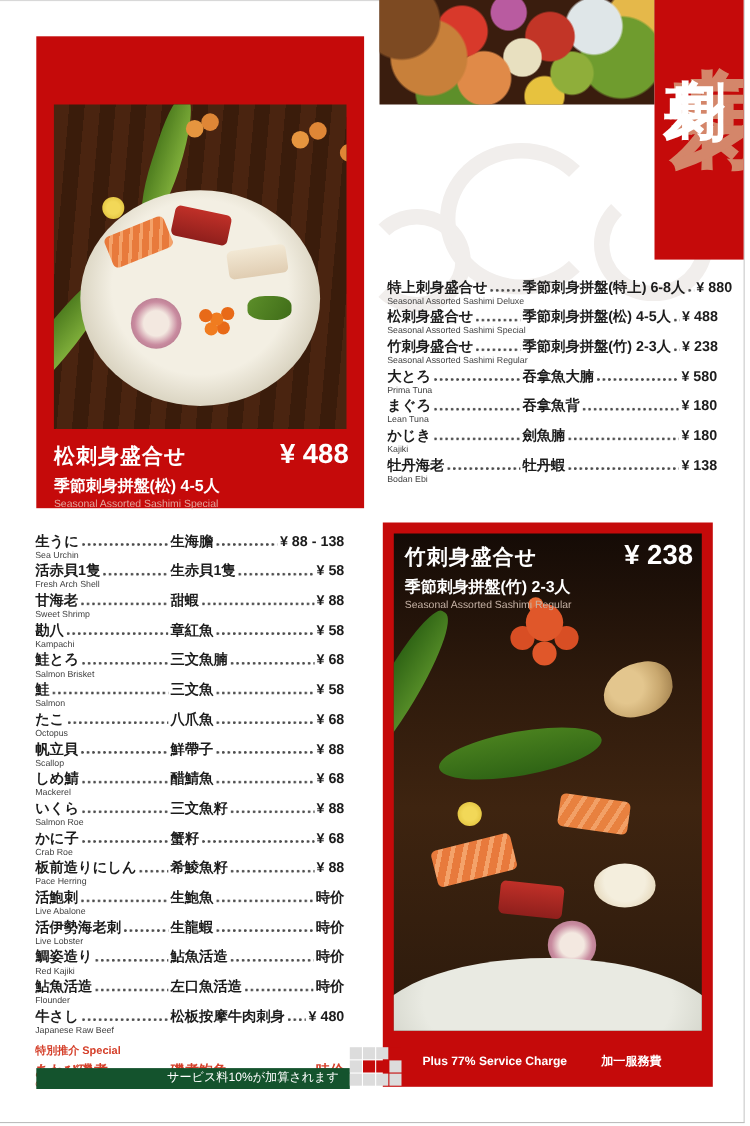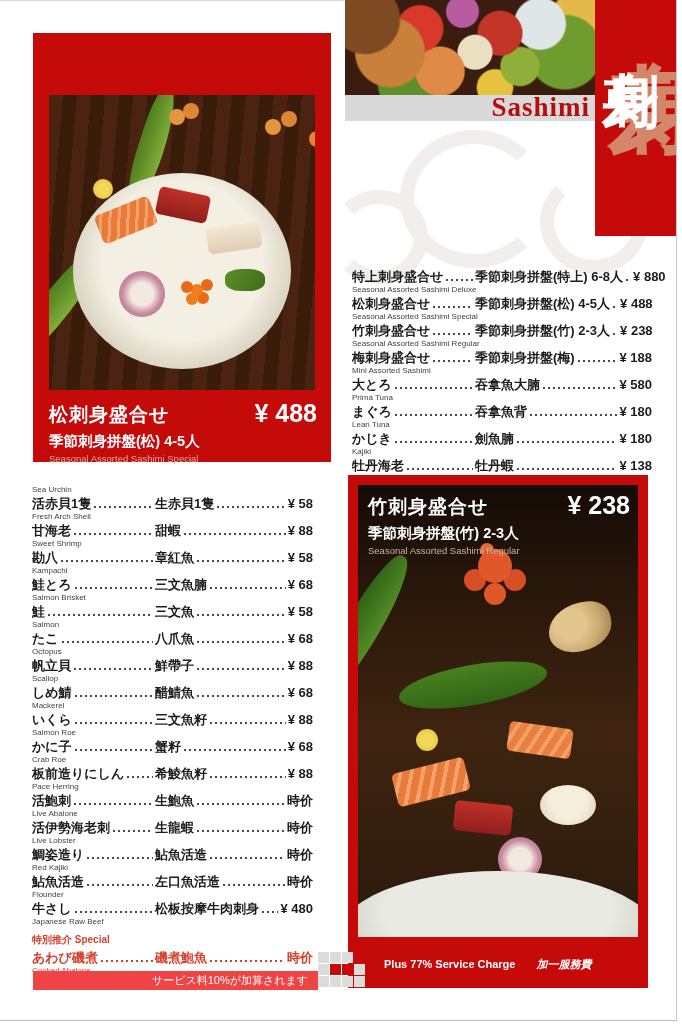--- a/index.html
+++ b/index.html
@@ -137,66 +137,63 @@
     background:radial-gradient(circle,#f2d858 40%,#d9b832 100%);}
   .plate2{
     position:absolute;left:-20px;bottom:-64px;width:320px;height:130px;border-radius:50%;
     background:radial-gradient(ellipse at 50% 30%, #e9eae2 50%, #c6c8bc 80%, #a9aba0 100%);
   }
   .panel2-caption{position:absolute;left:20px;top:16px;right:18px;color:#fff;z-index:2;}
   .panel2-caption .cap-line3{color:#c7b3a6;}
 
   
   .menu{position:absolute;z-index:1;}
-  .right-menu{left:352px;top:269px;width:300px;}
+  .right-menu{left:352px;top:253px;width:300px;}
   .left-menu{left:32px;top:484px;width:281px;}
   .m-row{margin-bottom:2px;}
   .m-line{display:flex;align-items:flex-end;font-size:13px;line-height:15px;font-weight:600;white-space:nowrap;}
   .col1{flex:0 0 123px;display:flex;align-items:flex-end;overflow:hidden;}
   .leader{flex:1 0 6px;height:4px;margin:0 2px 2px 2px;
     background-image:radial-gradient(circle at 2px 2px, #4a4a4a 1px, transparent 1.4px);
     background-size:5px 4px;background-repeat:repeat-x;background-position:0 bottom;}
   .price{flex:0 0 auto;text-align:center;}
   .en{font-size:8px;line-height:9px;color:#3f3f3f;margin-top:1px;font-weight:400;}
   .special-heading{color:#d5402b;font-size:10px;font-weight:700;margin:7px 0 3px;}
   .special-list .m-line,.special-list .price{color:#d5402b;}
   .special-list .en{color:#d5402b;}
   .special-list .leader{background-image:radial-gradient(circle at 2px 2px, #d5402b 1px, transparent 1.4px);}
 
   
   .footer-left-bar{
-    position:absolute;left:33px;top:971px;width:285px;height:19px;background:#ef4444;
+    position:absolute;left:33px;top:971px;width:285px;height:19px;background:#14532d;
     color:#fff;font-size:11px;line-height:19px;text-align:right;padding-right:10px;
     box-sizing:border-box;z-index:2;
   }
   .checker{position:absolute;left:318px;top:952px;display:grid;
     grid-template-columns:repeat(4,11px);grid-auto-rows:11px;gap:1px;z-index:3;}
   .checker i{display:block;background:#dcdcdc;}
   .checker i.r{background:#c50a0a;}
   .footer-right-text{
     position:absolute;left:36px;bottom:16px;color:#fff;font-size:11px;font-weight:600;z-index:2;
   }
-  .footer-right-text .cn{margin-left:18px;font-style:italic;}
+  .footer-right-text .cn{margin-left:28px;}
 </style>
 </head>
 <body>
 
 <div class="page">
   <div class="edge edge-top"></div>
   <div class="edge edge-right"></div>
   <div class="edge edge-bottom"></div>
 
   <div class="wave wave1"></div>
   <div class="wave wave2"></div>
   <div class="wave wave3"></div>
 
   <div class="collage"></div>
-  <div class="gray-band">
-    <div class="sashimi-title">Sashimi</div>
-  </div>
   <div class="red-band">
     <div class="echo">刺身</div>
     <div class="v-title">刺身</div>
   </div>
 
   <div class="left-panel">
     <div class="photo1">
       <div class="leaf leaf1"></div>
       <div class="leaf leaf2"></div>
       <div class="flower-cluster"></div>
@@ -253,32 +250,20 @@
             <span class="jp">竹刺身盛合せ</span>
             <span class="leader"></span>
           </span>
           <span class="cn">季節刺身拼盤(竹) 2-3人</span>
           <span class="leader"></span>
           <span class="price">¥ 238</span>
         </div>
         <div class="en">Seasonal Assorted Sashimi Regular</div>
       </div>
 
-      <div class="m-row">
-        <div class="m-line">
-          <span class="col1">
-            <span class="jp">梅刺身盛合せ</span>
-            <span class="leader"></span>
-          </span>
-          <span class="cn">季節刺身拼盤(梅)</span>
-          <span class="leader"></span>
-          <span class="price">¥ 188</span>
-        </div>
-        <div class="en">Mini Assorted Sashimi</div>
-      </div>
 
       <div class="m-row">
         <div class="m-line">
           <span class="col1">
             <span class="jp">大とろ</span>
             <span class="leader"></span>
           </span>
           <span class="cn">吞拿魚大腩</span>
           <span class="leader"></span>
           <span class="price">¥ 580</span>
@@ -323,20 +308,29 @@
           <span class="price">¥ 138</span>
         </div>
         <div class="en">Bodan Ebi</div>
       </div>
     </div>
 
   <div class="menu left-menu">
     <div>
 
         <div class="m-row">
+          <div class="m-line">
+            <span class="col1">
+              <span class="jp">生うに</span>
+              <span class="leader"></span>
+            </span>
+            <span class="cn">生海膽</span>
+            <span class="leader"></span>
+            <span class="price">¥ 88 - 138</span>
+          </div>
           <div class="en">Sea Urchin</div>
         </div>
 
         <div class="m-row">
           <div class="m-line">
             <span class="col1">
               <span class="jp">活赤貝1隻</span>
               <span class="leader"></span>
             </span>
             <span class="cn">生赤貝1隻</span>

